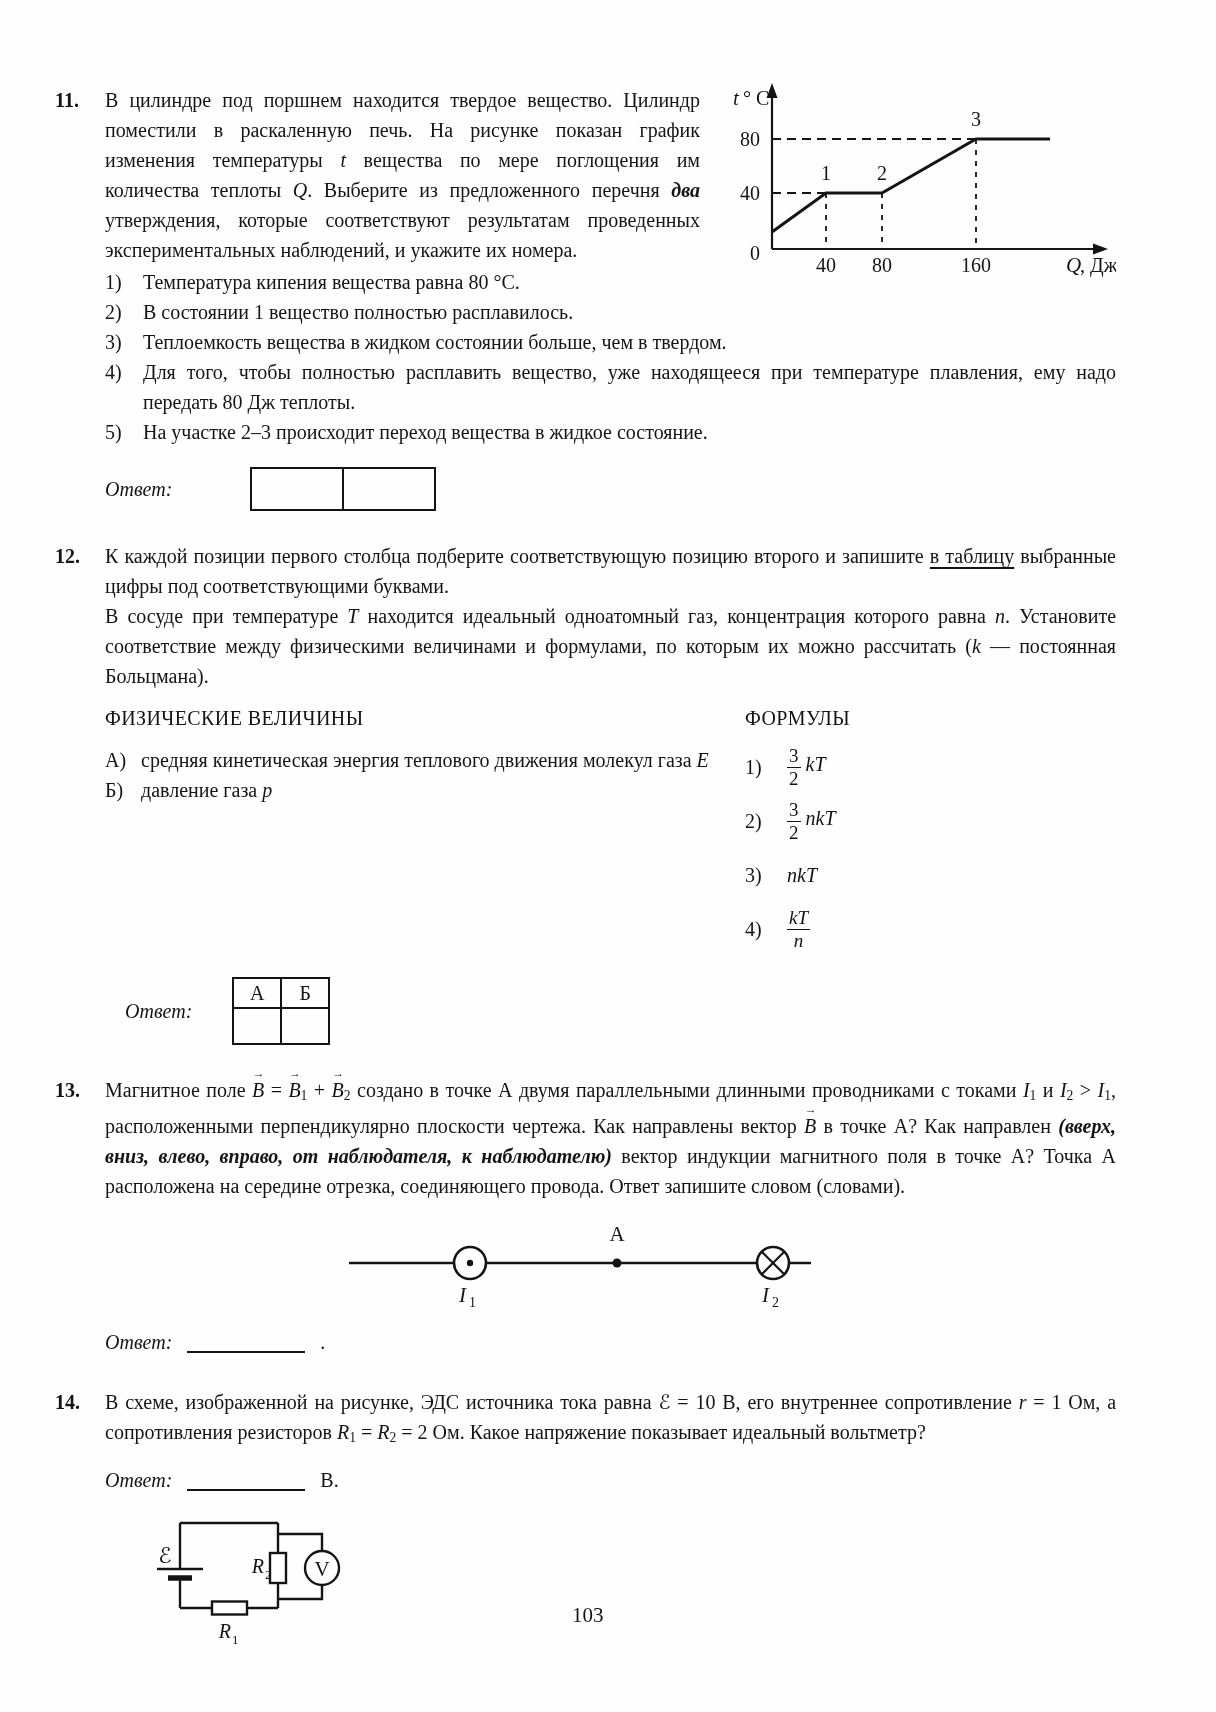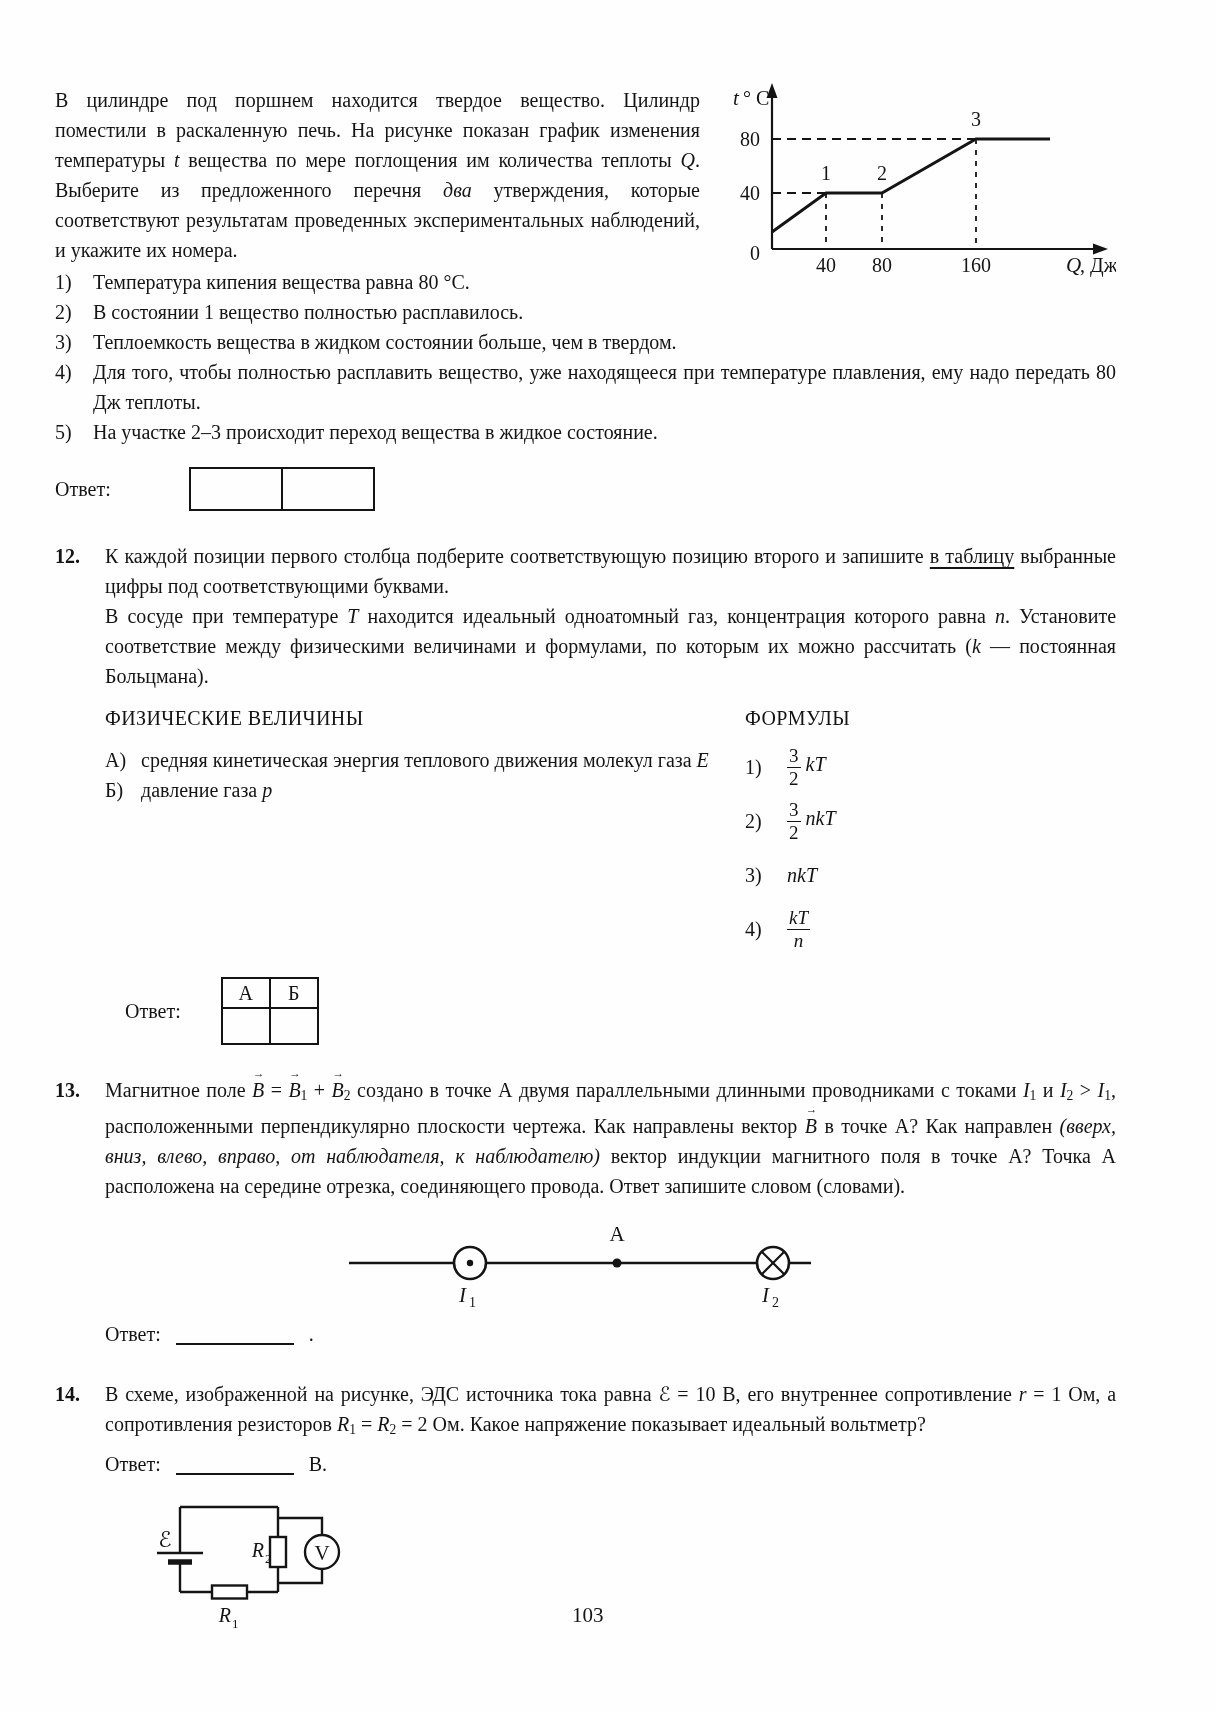--- a/index.html
+++ b/index.html
@@ -8,34 +8,34 @@
     width:1216px;height:1712px;background:#fefefe;color:#141414;
     font-family:"Liberation Serif","DejaVu Serif",serif;
     font-size:20px;line-height:30px;
     padding:85px 100px 0 55px;position:relative;overflow:hidden;
   }
   .problem{display:flex;margin-bottom:30px;}
   .pnum{width:50px;flex:none;font-weight:bold;}
   .pbody{flex:1;min-width:0;}
   .para{margin:0;text-align:justify;}
   .i{font-style:italic;}
-  .bi{font-weight:normal;font-style:italic;}
+  .bi{font-weight:bold;font-style:italic;}
   .u{text-decoration:underline;text-underline-offset:4px;}
   .sb{font-size:0.68em;vertical-align:-0.22em;}
   .vec{font-style:italic;position:relative;display:inline-block;}
   .vec::after{content:"\2192";position:absolute;left:0.08em;top:-0.60em;font-size:0.58em;font-style:normal;line-height:1;}
   .scr{font-family:"DejaVu Sans",sans-serif;font-style:italic;}
   
   .fig11{float:right;width:402px;margin:-6px 0 4px 14px;}
   .options{margin-top:2px;}
   .opt{display:flex;}
   .opt-num{width:38px;flex:none;}
   .opt-text{flex:1;text-align:justify;}
   .answer-row{display:flex;align-items:center;margin-top:20px;}
-  .answer-label{flex:none;text-align:center;}
+  .answer-label{font-style:italic;flex:none;text-align:center;}
   .ansbox11{border-collapse:collapse;margin-left:78px;}
   .ansbox11 td{width:92px;height:42px;border:2px solid #141414;padding:0;}
   
   .cols{display:flex;margin-top:12px;}
   .col-left{width:640px;flex:none;}
   .col-right{flex:1;}
   .colhead{margin-bottom:12px;letter-spacing:0.4px;}
   .qitem{display:flex;}
   .qitem-label{width:36px;flex:none;}
   .qitem-text{flex:1;text-align:justify;}
@@ -43,34 +43,35 @@
   .fnum{width:42px;flex:none;}
   .frac{display:inline-flex;flex-direction:column;align-items:center;line-height:1.12;vertical-align:middle;margin-right:5px;font-size:0.95em;}
   .frac>span{display:block;padding:0 2px;}
   .frac>span:first-child{border-bottom:1.6px solid #141414;}
   .anstable{border-collapse:collapse;margin-left:40px;}
   .anstable td{width:48px;border:2px solid #141414;text-align:center;padding:0;}
   .anstable tr.hdr td{height:28px;line-height:28px;}
   .anstable tr.empty td{height:36px;}
   
   .diagram13{margin:14px 0 2px 240px;}
-  .answer-line{margin-top:4px;}
+  .answer-line{margin-top:12px;}
   .blank{display:inline-block;width:118px;border-bottom:2px solid #141414;height:1px;margin:0 10px;vertical-align:-4px;}
   .p14-row{display:flex;flex-direction:column;}
   .p14-text{flex:1;min-width:0;}
   .p14-fig{width:250px;flex:none;padding-left:10px;margin-top:-14px;}
   .pageno{position:absolute;left:572px;top:1600px;font-size:21px;}
   svg text{font-family:"Liberation Serif","DejaVu Serif",serif;fill:#141414;}
 </style>
 </head>
 <body>
 
 <div class="page">
 
   <section class="problem">
+    <div class="pnum">11.</div>
     <div class="pbody">
       <figure class="fig11" style="margin-right:0;margin-block:0;margin-inline:0 0;float:right;width:402px;margin-left:14px;margin-top:-6px;margin-bottom:4px;">
         <svg width="402" height="200" viewBox="0 0 402 200">
 
           <g stroke="#141414" stroke-width="1.8" fill="none">
             <line x1="58" y1="60" x2="262" y2="60" stroke-dasharray="9 6"></line>
             <line x1="58" y1="114" x2="112" y2="114" stroke-dasharray="9 6"></line>
             <line x1="112" y1="114" x2="112" y2="170" stroke-dasharray="5 6"></line>
             <line x1="168" y1="114" x2="168" y2="170" stroke-dasharray="5 6"></line>
             <line x1="262" y1="60" x2="262" y2="170" stroke-dasharray="5 6"></line>

